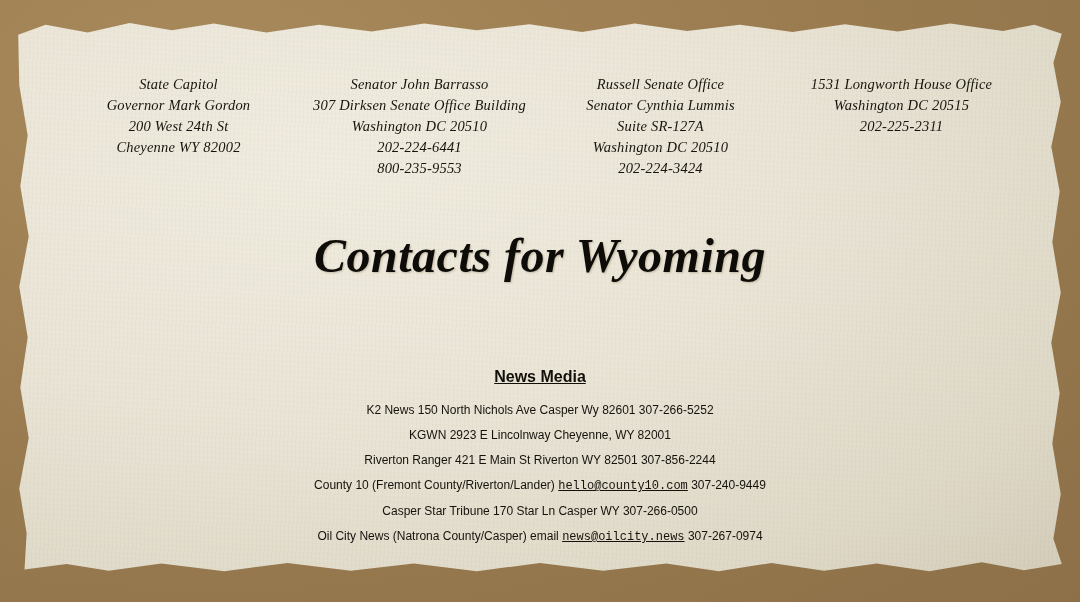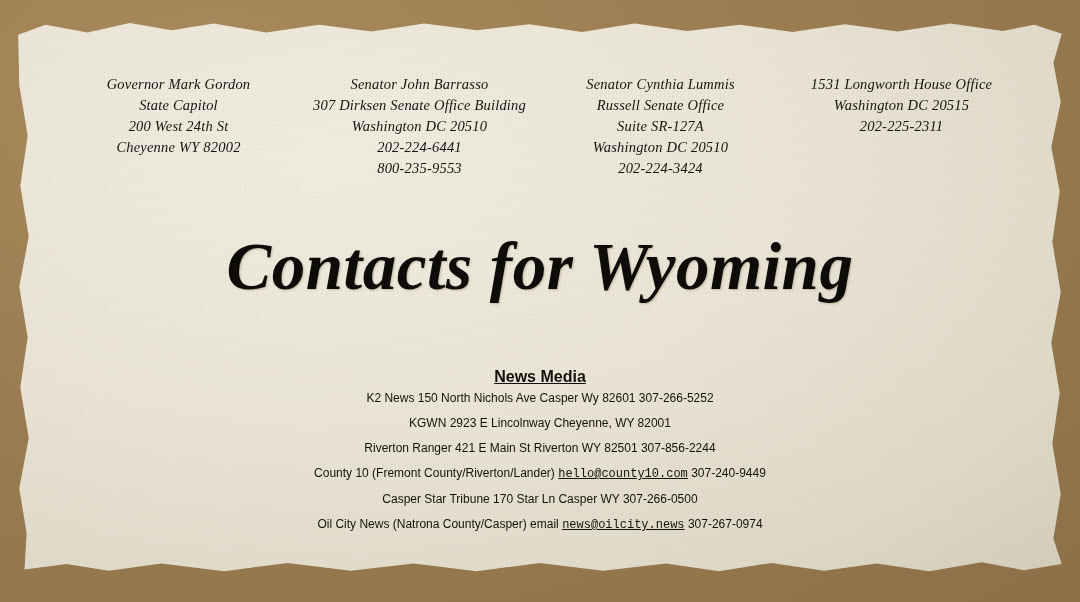--- a/index.html
+++ b/index.html
@@ -84,40 +84,41 @@
   
   .title {
     position: absolute;
     top: 210px;
     left: 0;
     width: 1052px;
     text-align: center;
     font-family: "Liberation Serif", serif;
     font-style: italic;
     font-weight: 700;
-    font-size: 67px;
+    font-size: 48px;
     letter-spacing: 0.5px;
     color: #0e0c08;
     text-shadow: 1px 1px 2px rgba(120,100,60,0.35);
   }
 
   
   .news {
     position: absolute;
     top: 350px;
     left: 0;
     width: 1052px;
     text-align: center;
     font-family: "Liberation Sans", sans-serif;
   }
   .news-heading {
     font-weight: 700;
     font-size: 16px;
     text-decoration: underline;
     color: #12100b;
+    margin-bottom: 12px;
     display: inline-block;
   }
   .news-line {
     font-size: 12px;
     line-height: 25px;
     color: #15120c;
   }
   .news-line a {
     color: #15120c;
     text-decoration: underline;
@@ -127,35 +128,35 @@
 </head>
 <body>
 
 <div id="slide">
   <div id="paper">
     <div id="paper-texture"></div>
     <div id="content">
 
       <div class="officials">
         <div class="official">
+          <div class="line">State Capitol</div>
           <div class="line">Governor Mark Gordon</div>
-          <div class="line">State Capitol</div>
           <div class="line">200 West 24th St</div>
           <div class="line">Cheyenne WY 82002</div>
         </div>
         <div class="official">
           <div class="line">Senator John Barrasso</div>
           <div class="line">307 Dirksen Senate Office Building</div>
           <div class="line">Washington DC 20510</div>
           <div class="line">202-224-6441</div>
           <div class="line">800-235-9553</div>
         </div>
         <div class="official">
+          <div class="line">Russell Senate Office</div>
           <div class="line">Senator Cynthia Lummis</div>
-          <div class="line">Russell Senate Office</div>
           <div class="line">Suite SR-127A</div>
           <div class="line">Washington DC 20510</div>
           <div class="line">202-224-3424</div>
         </div>
         <div class="official">
           <div class="line">1531 Longworth House Office</div>
           <div class="line">Washington DC 20515</div>
           <div class="line">202-225-2311</div>
         </div>
       </div>

